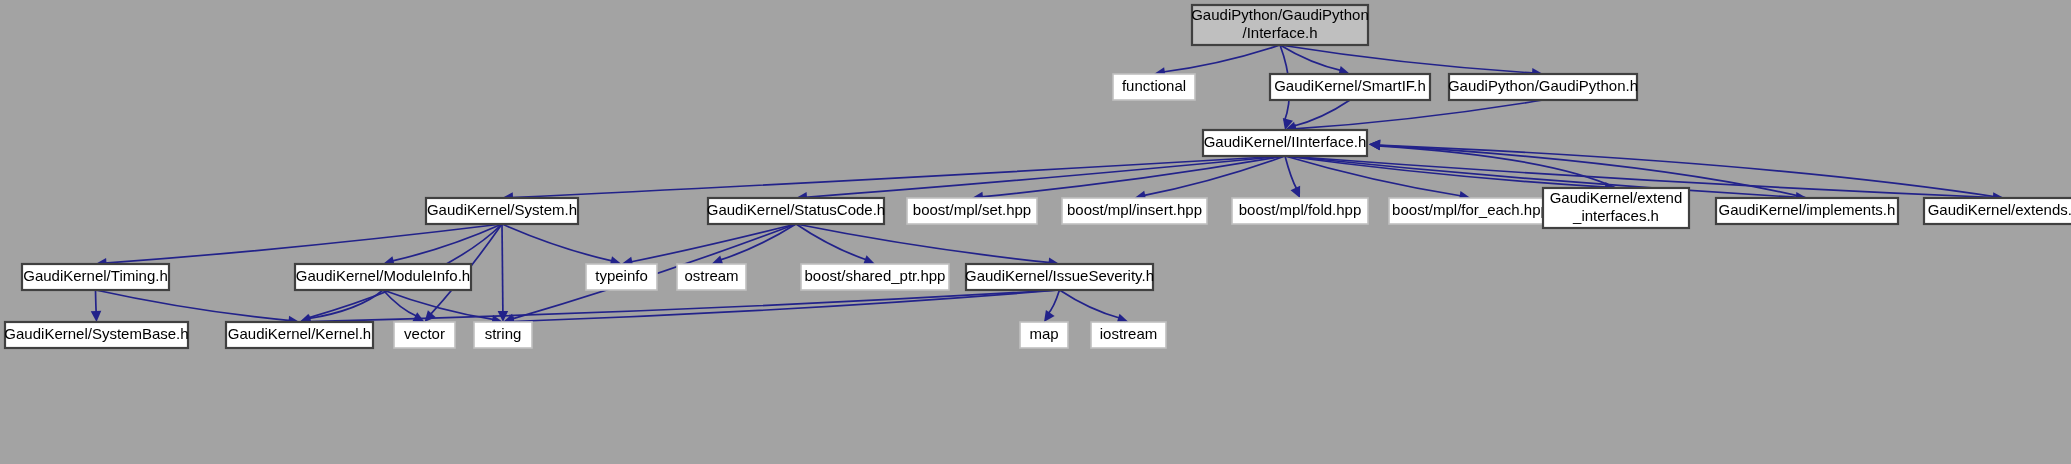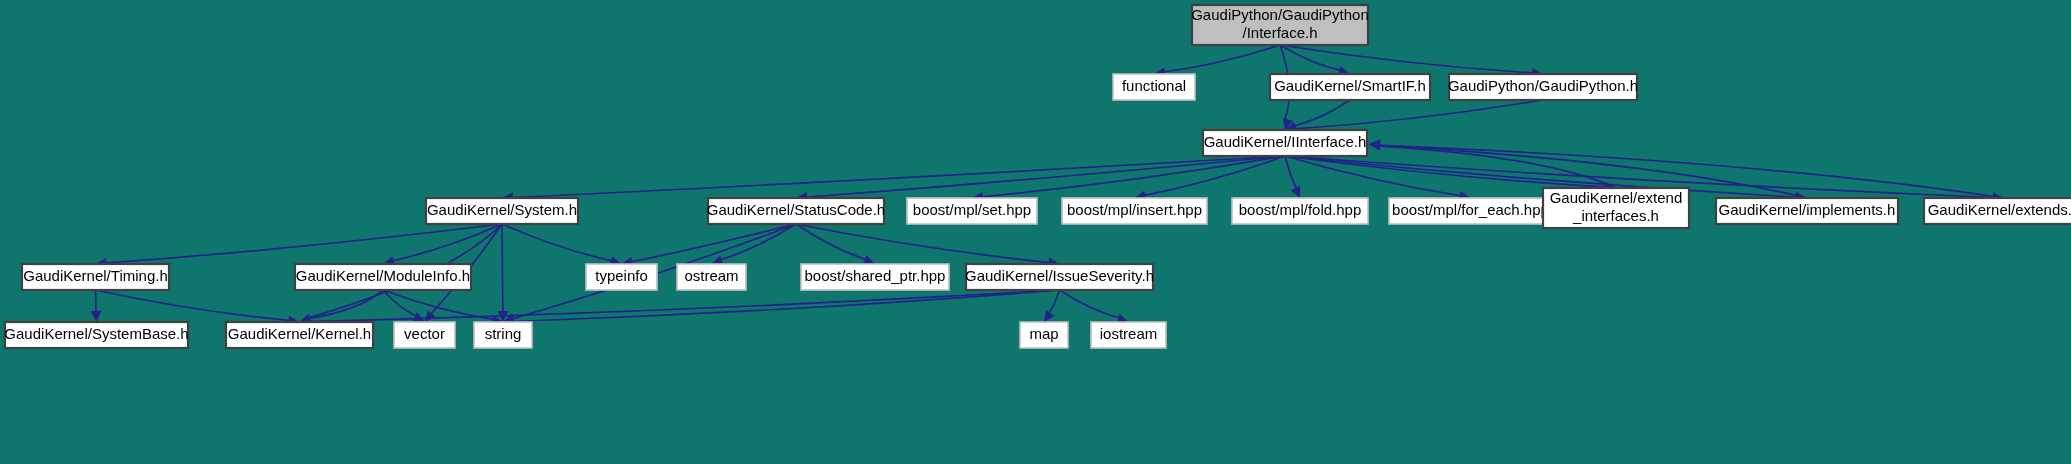--- a/index.html
+++ b/index.html
@@ -7,21 +7,21 @@
     padding: 0;
     background: #ffffff;
   }
   body {
     font-family: "Liberation Sans", sans-serif;
   }
   #graph-root {
     position: relative;
     width: 2071px;
     height: 464px;
-    background: #0f766e;
+    background: #a3a3a3;
     overflow: hidden;
   }
   svg#graph-svg {
     position: absolute;
     left: 0;
     top: 0;
     width: 2071px;
     height: 464px;
     display: block;
   }

